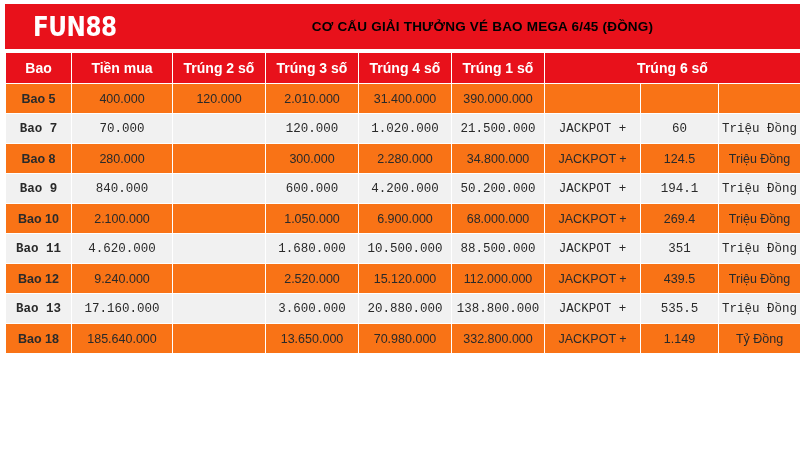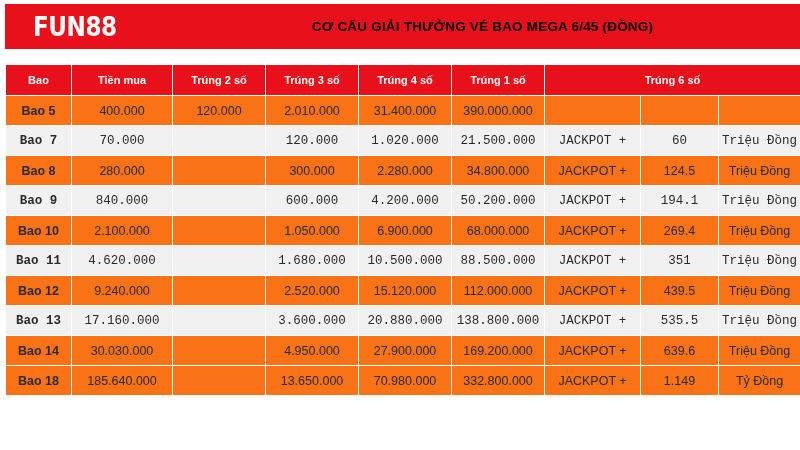--- a/index.html
+++ b/index.html
@@ -23,21 +23,21 @@
   }
 
   
   .banner {
     height: 45px;
     background: #e8111b;
     display: flex;
     align-items: center;
     box-sizing: border-box;
     padding-left: 10px;
-    margin-bottom: 15px;
+    margin-bottom: 3px;
   }
   .logo {
     width: 170px;
     flex: 0 0 170px;
     display: flex;
     align-items: center;
     justify-content: flex-start;
     padding-left: 18px;
     box-sizing: border-box;
   }
@@ -77,21 +77,21 @@
     color: #2a2a2a;
     text-align: center;
     vertical-align: middle;
     overflow: hidden;
     white-space: nowrap;
   }
   table.prize thead th {
     background: #e8111b;
     color: #ffffff;
     font-weight: 700;
-    font-size: 11px;
+    font-size: 14px;
     height: 31px;
   }
   tbody tr.row-odd td { background: #f97316; }
   tbody tr.row-even td { background: #f1f1f1; font-family: Liberation Mono, monospace; }
 
   td.c-bao {
     font-weight: 700;
     color: #111111;
     text-align: center;
   }
@@ -229,31 +229,20 @@
           <td class="c-money">17.160.000</td>
           <td class="c-money"></td>
           <td class="c-money">3.600.000</td>
           <td class="c-money">20.880.000</td>
           <td class="c-money">138.800.000</td>
           <td class="c-jackpot">JACKPOT +</td>
           <td class="c-amount">535.5</td>
           <td class="c-unit">Triệu Đồng</td>
         </tr>
         <tr class="row-odd">
-          <td class="c-bao">Bao 14</td>
-          <td class="c-money">30.030.000</td>
-          <td class="c-money"></td>
-          <td class="c-money">4.950.000</td>
-          <td class="c-money">27.900.000</td>
-          <td class="c-money">169.200.000</td>
-          <td class="c-jackpot">JACKPOT +</td>
-          <td class="c-amount">639.6</td>
-          <td class="c-unit">Triệu Đồng</td>
-        </tr>
-        <tr class="row-odd">
           <td class="c-bao">Bao 18</td>
           <td class="c-money">185.640.000</td>
           <td class="c-money"></td>
           <td class="c-money">13.650.000</td>
           <td class="c-money">70.980.000</td>
           <td class="c-money">332.800.000</td>
           <td class="c-jackpot">JACKPOT +</td>
           <td class="c-amount">1.149</td>
           <td class="c-unit">Tỷ Đồng</td>
         </tr>

